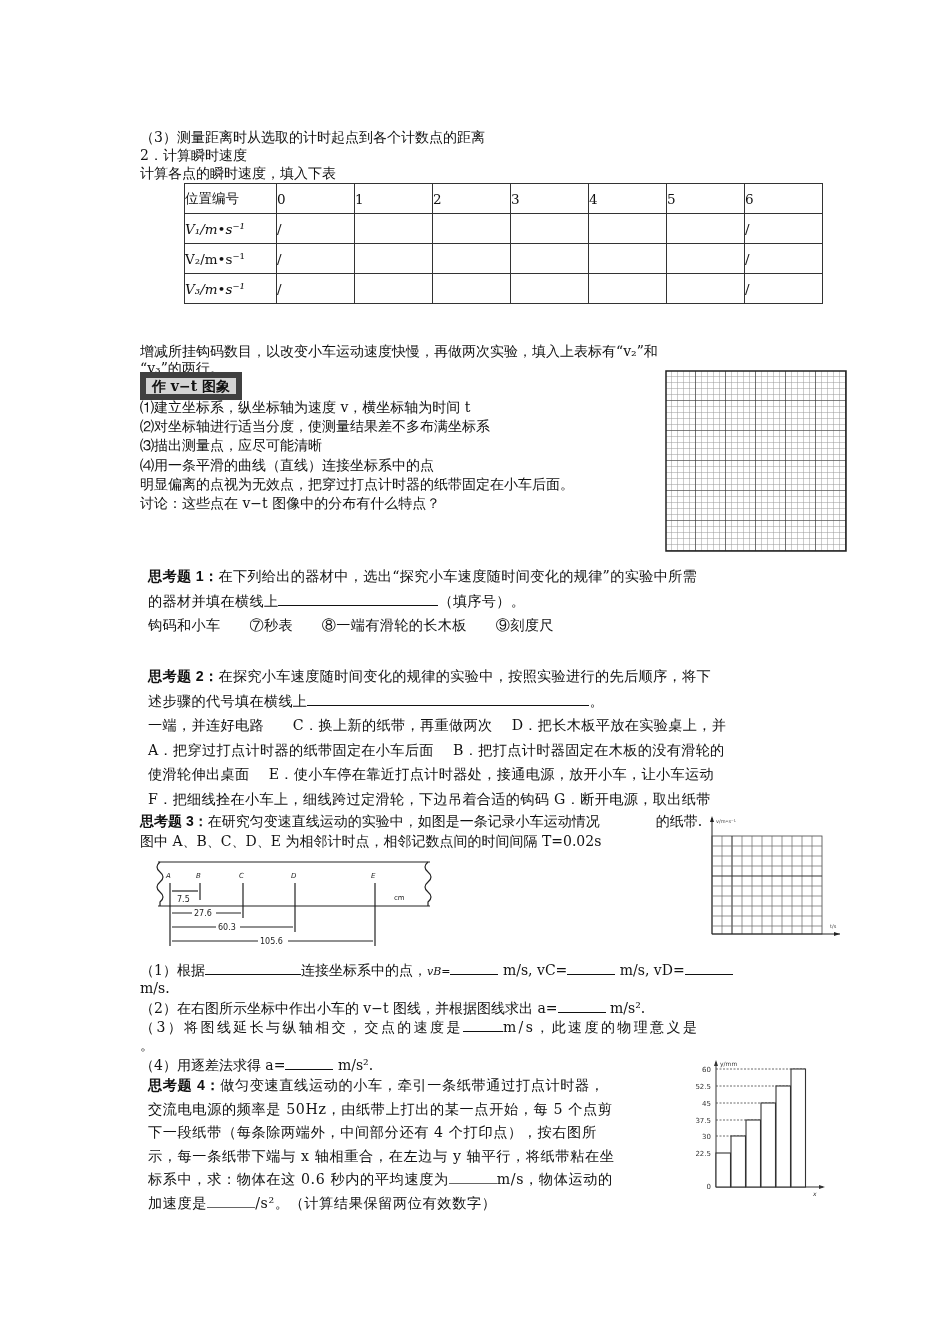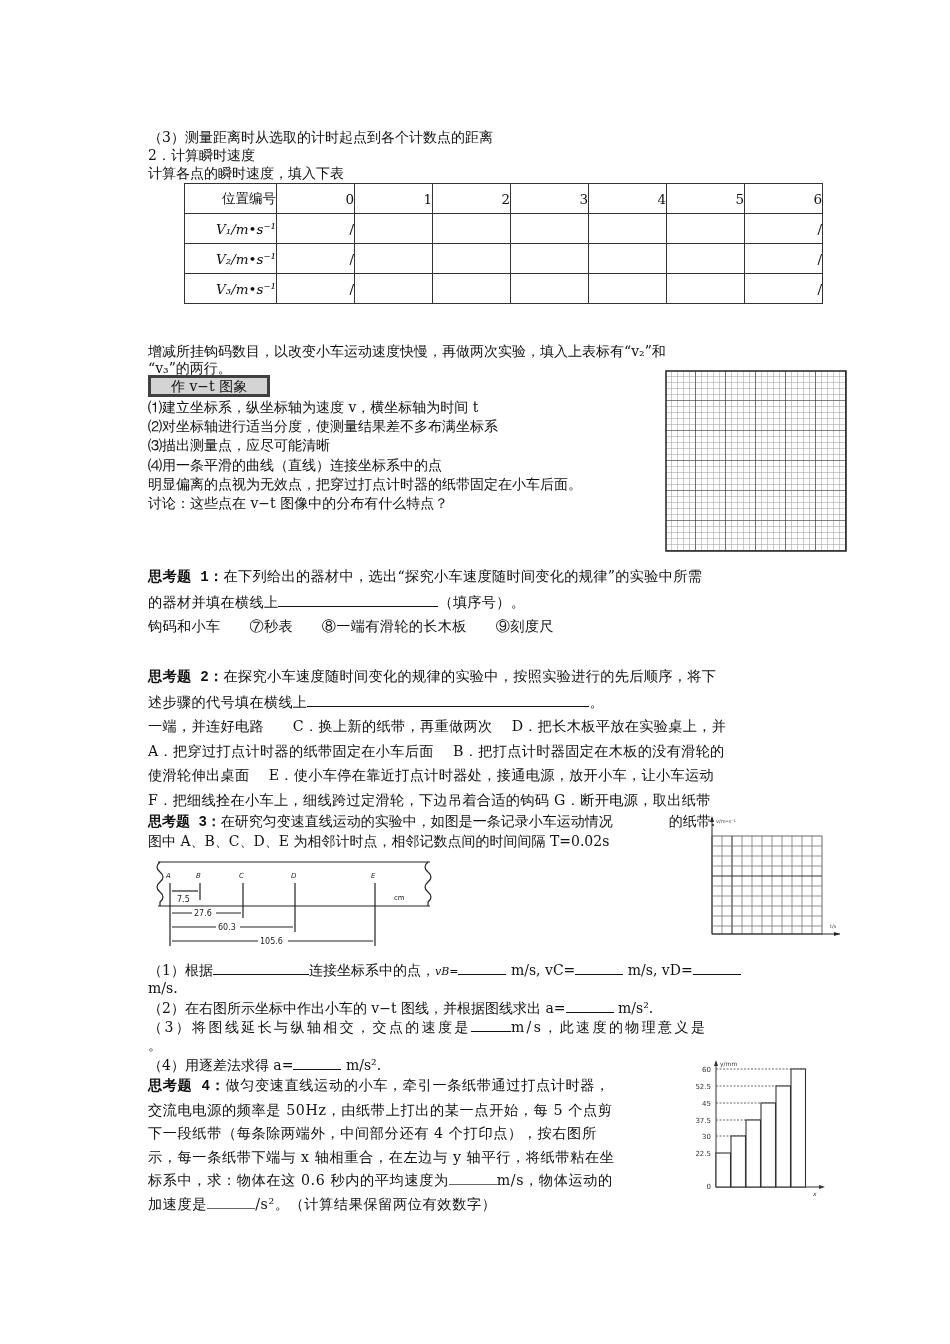--- a/index.html
+++ b/index.html
@@ -1,27 +1,27 @@
 <!DOCTYPE html>
 <html><head>
 <meta charset="utf-8">
 <style>
   html, body { margin:0; padding:0; background:#ffffff; }
   body { width:950px; height:1344px; position:relative; overflow:hidden;
          font-family:"DejaVu Serif","Liberation Serif",serif; color:#111; font-size:14px; }
   .abs { position:absolute; }
-  .line { position:absolute; left:148px; white-space:nowrap; font-size:14px; line-height:18px; }
+  .line { position:absolute; left:140px; white-space:nowrap; font-size:14px; line-height:18px; }
   .wide { position:absolute; left:148px; width:660px; font-size:14.2px; line-height:24.5px; letter-spacing:0.3px; }
-  .bold { font-weight:bold; font-family:Liberation Mono, monospace; }
+  .bold { font-weight:bold; font-family:Liberation Sans, sans-serif; }
   table.speed { position:absolute; left:184px; top:183px; border-collapse:collapse; }
-  table.speed td { border:1px solid #333; height:29px; text-align:right; font-size:13.5px; padding:0; }
+  table.speed td { border:1px solid #333; height:29px; text-align:left; font-size:13.5px; padding:0; }
   table.speed td.h { width:91px; }
   table.speed td.c { width:77px; }
   .blank { display:inline-block; border-bottom:1px solid #111; height:14px; vertical-align:baseline; }
-  .hl { background:#d4d4d4; border:3px solid #404040; font-weight:normal; padding:0 20px; }
+  .hl { background:#d4d4d4; border:6px solid #404040; font-weight:bold; padding:0 6px; }
   svg text { font-family:"DejaVu Sans","Liberation Sans",sans-serif; }
 </style>
 </head>
 <body>
 
 <div class="line" style="top:128px">（3）测量距离时从选取的计时起点到各个计数点的距离</div>
 <div class="line" style="top:146px">2．计算瞬时速度</div>
 <div class="line" style="top:164px">计算各点的瞬时速度，填入下表</div>
 
 <table class="speed">
@@ -40,21 +40,21 @@
     <td class="h" style="font-style:italic">V₁/m•s⁻¹</td>
     <td class="c">/</td>
     <td class="c"></td>
     <td class="c"></td>
     <td class="c"></td>
     <td class="c"></td>
     <td class="c"></td>
     <td class="c">/</td>
   </tr>
   <tr>
-    <td class="h" style="font-style:italic">V₂/m•s⁻¹</td>
+    <td class="h" style="">V₂/m•s⁻¹</td>
     <td class="c">/</td>
     <td class="c"></td>
     <td class="c"></td>
     <td class="c"></td>
     <td class="c"></td>
     <td class="c"></td>
     <td class="c">/</td>
   </tr>
   <tr>
     <td class="h" style="font-style:italic">V₃/m•s⁻¹</td>

